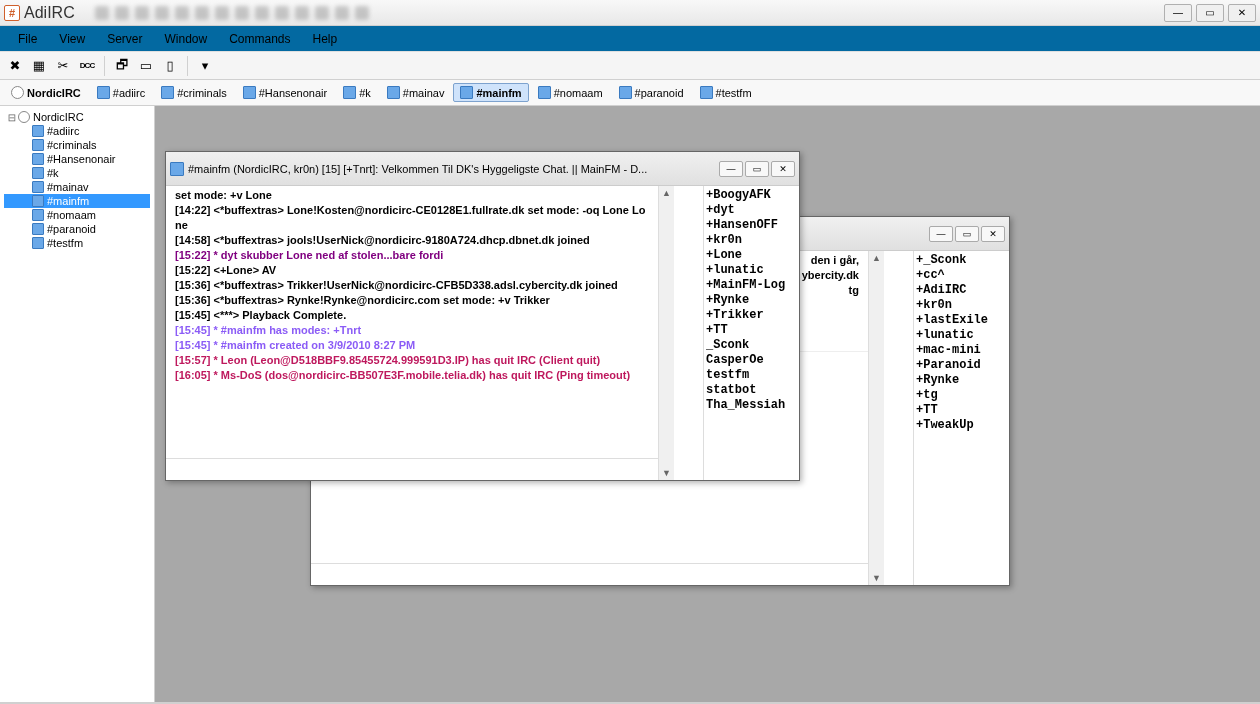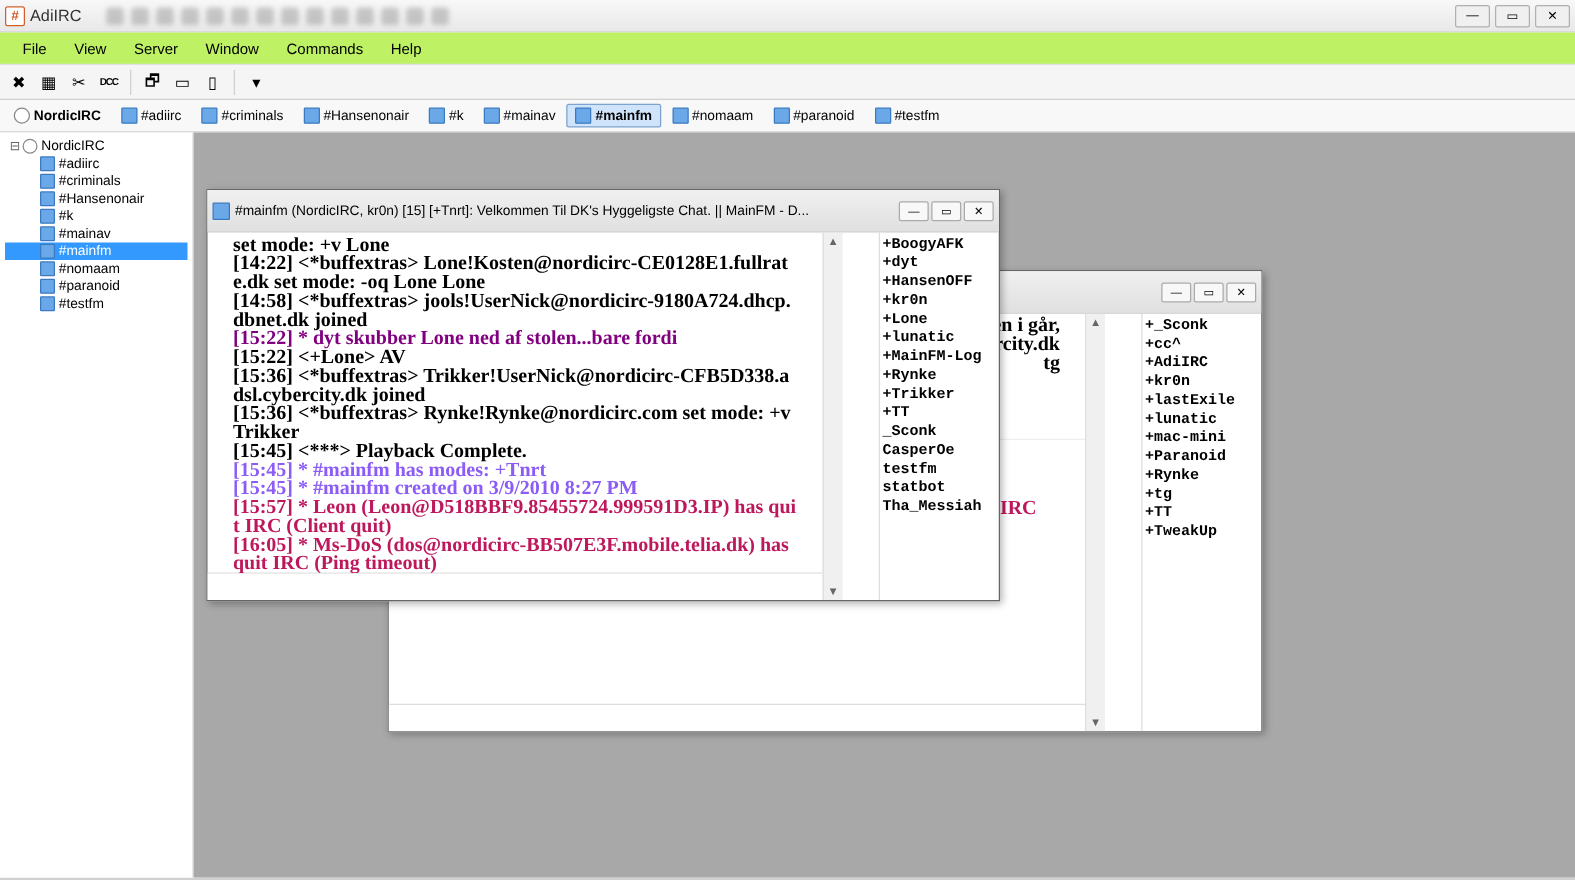--- a/index.html
+++ b/index.html
@@ -1,24 +1,24 @@
 <!DOCTYPE html>
 <html><head>
 <meta charset="utf-8">
 <style>
 * { box-sizing: border-box; margin: 0; padding: 0; }
 body { font-family: "Segoe UI", Tahoma, sans-serif; font-size: 12px; background: #fff; overflow: hidden; width: 1260px; height: 704px; position: relative; }
 .titlebar { height: 26px; display: flex; align-items: center; padding: 0 4px; background: linear-gradient(#f8f8f8,#e8e8e8); border-bottom: 1px solid #d0d0d0; }
 .titlebar .app-icon { width: 16px; height: 16px; background: #fff; border: 1px solid #d0602c; color: #d0602c; font-weight: bold; font-size: 11px; display: flex; align-items: center; justify-content: center; margin-right: 4px; border-radius: 2px; }
-.titlebar .title { font-size: 13px; color: #333; }
+.titlebar .title { font-size: 16px; color: #333; }
 .titlebar .blur { margin-left: 20px; display:flex; gap:6px; filter: blur(2px); opacity:0.5;}
 .titlebar .blur span{width:14px;height:14px;border-radius:3px;background:#999;display:inline-block;}
 .win-controls { margin-left: auto; display: flex; gap: 4px; }
 .win-btn { width: 28px; height: 18px; border: 1px solid #b0b0b0; background: #f0f0f0; display: flex; align-items: center; justify-content: center; font-size: 10px; cursor: pointer; border-radius: 2px; }
-.menubar { height: 26px; display: flex; align-items: center; padding: 0 8px; background: #bef264; border-bottom: 1px solid #e0e0e0; gap: 2px; }
+.menubar { height: 26px; display: flex; align-items: center; padding: 0 8px; background: #0369a1; border-bottom: 1px solid #e0e0e0; gap: 2px; }
 .menubar .menu-item { padding: 4px 10px; cursor: pointer; }
 .toolbar { height: 28px; display: flex; align-items: center; padding: 0 4px; background: #f5f5f5; border-bottom: 1px solid #d0d0d0; gap: 2px; }
 .tool-btn { width: 22px; height: 22px; display: flex; align-items: center; justify-content: center; cursor: pointer; border-radius: 2px; font-size: 13px; }
 .tool-sep { width: 1px; height: 20px; background: #d0d0d0; margin: 0 4px; }
 .channel-tabs { height: 26px; display: flex; align-items: center; padding: 0 4px; background: #f8f8f8; border-bottom: 1px solid #d0d0d0; gap: 2px; }
 .ch-tab { display: flex; align-items: center; padding: 2px 6px; cursor: pointer; border: 1px solid transparent; border-radius: 2px; font-size: 11px; }
 .ch-tab.active { border: 1px solid #7da2ce; background: #cfe3fb; }
 .ch-tab .ch-icon { width: 13px; height: 13px; background: #6aa8e8; border: 1px solid #3a7ac0; margin-right: 3px; border-radius: 1px; }
 .ch-tab.server .ch-icon { background: #fff; border-color:#888; border-radius: 50%; }
 .main-area { display: flex; height: calc(704px - 26px - 26px - 28px - 26px - 2px); }
@@ -31,21 +31,21 @@
 .tree-node.server-node .node-icon { background:#fff; border-color:#888; border-radius:50%; }
 .workspace { flex: 1; background: #a8a8a8; position: relative; }
 .mdi-window { position: absolute; background: #fff; border: 1px solid #666; box-shadow: 2px 2px 6px rgba(0,0,0,0.3); display: flex; flex-direction: column; }
 .mdi-title { height: 34px; background: linear-gradient(#f0f0f0,#e0e0e0); display: flex; align-items: center; padding: 0 4px; border-bottom: 1px solid #ccc; font-size: 11px; }
 .mdi-title .mdi-icon { width: 14px; height: 14px; background: #6aa8e8; border: 1px solid #3a7ac0; margin-right: 4px; border-radius: 1px; }
 .mdi-title .mdi-text { flex: 1; white-space: nowrap; overflow: hidden; text-overflow: ellipsis; }
 .mdi-title .mdi-btns { display: flex; gap: 2px; }
 .mdi-btn { width: 24px; height: 16px; border: 1px solid #aaa; background: #f8f8f8; font-size: 9px; display: flex; align-items: center; justify-content: center; cursor: pointer; border-radius: 2px; }
 .mdi-body { flex: 1; display: flex; overflow: hidden; }
 .chat-area { flex: 1; display: flex; flex-direction: column; overflow: hidden; }
-.chat-text { flex: 1; overflow-y: auto; padding: 2px 20px; font-family: Liberation Serif, serif; font-size: 16px; line-height: 15px; white-space: pre-wrap; word-break: break-all; }
+.chat-text { flex: 1; overflow-y: auto; padding: 2px 9px; font-family: Liberation Sans, sans-serif; font-size: 11px; line-height: 15px; white-space: pre-wrap; word-break: break-all; }
 .chat-text .line { display: block; }
 .c-black { color: #000; font-weight: bold; }
 .c-purple { color: #800080; font-weight: bold; }
 .c-green { color: #8b5cf6; font-weight: bold; }
 .c-dblue { color: #be185d; font-weight: bold; }
 .chat-input { height: 22px; border-top: 1px solid #ddd; }
 .chat-input input { width: 100%; height: 100%; border: none; padding: 0 4px; font-family: inherit; font-size: 12px; outline: none; }
 .nick-list { width: 96px; border-left: 1px solid #ddd; overflow-y: auto; font-family: "Consolas","Courier New",monospace; font-size: 12px; line-height: 15px; padding: 2px; margin-left: 29px; }
 .nick-list .nick { white-space: nowrap; cursor: pointer; font-weight: bold; }
 .scrollbar-stub { width: 16px; background: #f0f0f0; border-left: 1px solid #ddd; position:relative; }

